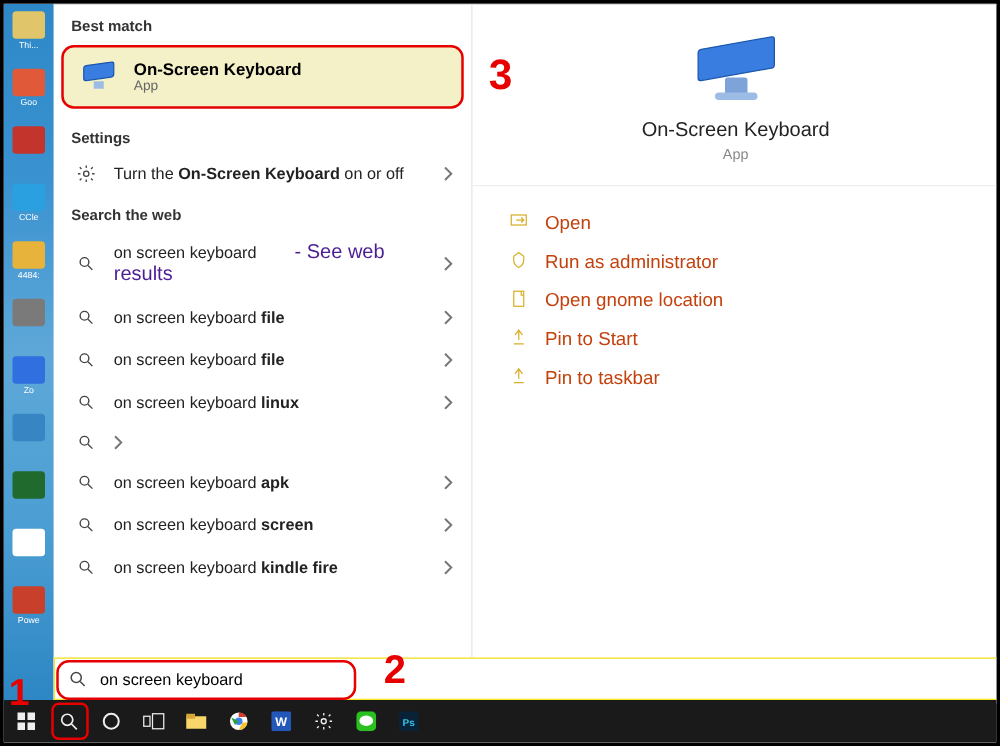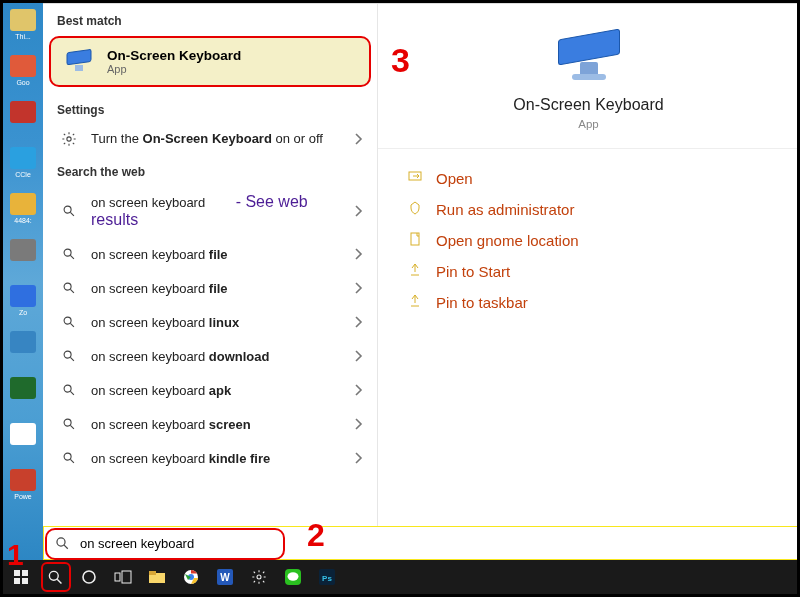--- a/index.html
+++ b/index.html
@@ -191,21 +191,20 @@
             </svg>
           </div>
         </div>
         <div class="row">
           <div class="ic">
             <svg width="14" height="14" viewBox="0 0 20 20">
               <circle cx="8" cy="8" r="5" stroke="#444" stroke-width="1.6" fill="none"></circle>
               <line x1="12" y1="12" x2="17" y2="17" stroke="#444" stroke-width="1.6"></line>
             </svg>
           </div>
-          <div class="txt"><span>on screen keyboard </span><span class="bold">download</span><span class="gray"></span></div>
           <div class="chev">
             <svg width="8" height="12" viewBox="0 0 8 12">
               <path d="M1 1l5 5-5 5" stroke="#777" stroke-width="1.6" fill="none"></path>
             </svg>
           </div>
         </div>
         <div class="row">
           <div class="ic">
             <svg width="14" height="14" viewBox="0 0 20 20">
               <circle cx="8" cy="8" r="5" stroke="#444" stroke-width="1.6" fill="none"></circle>

